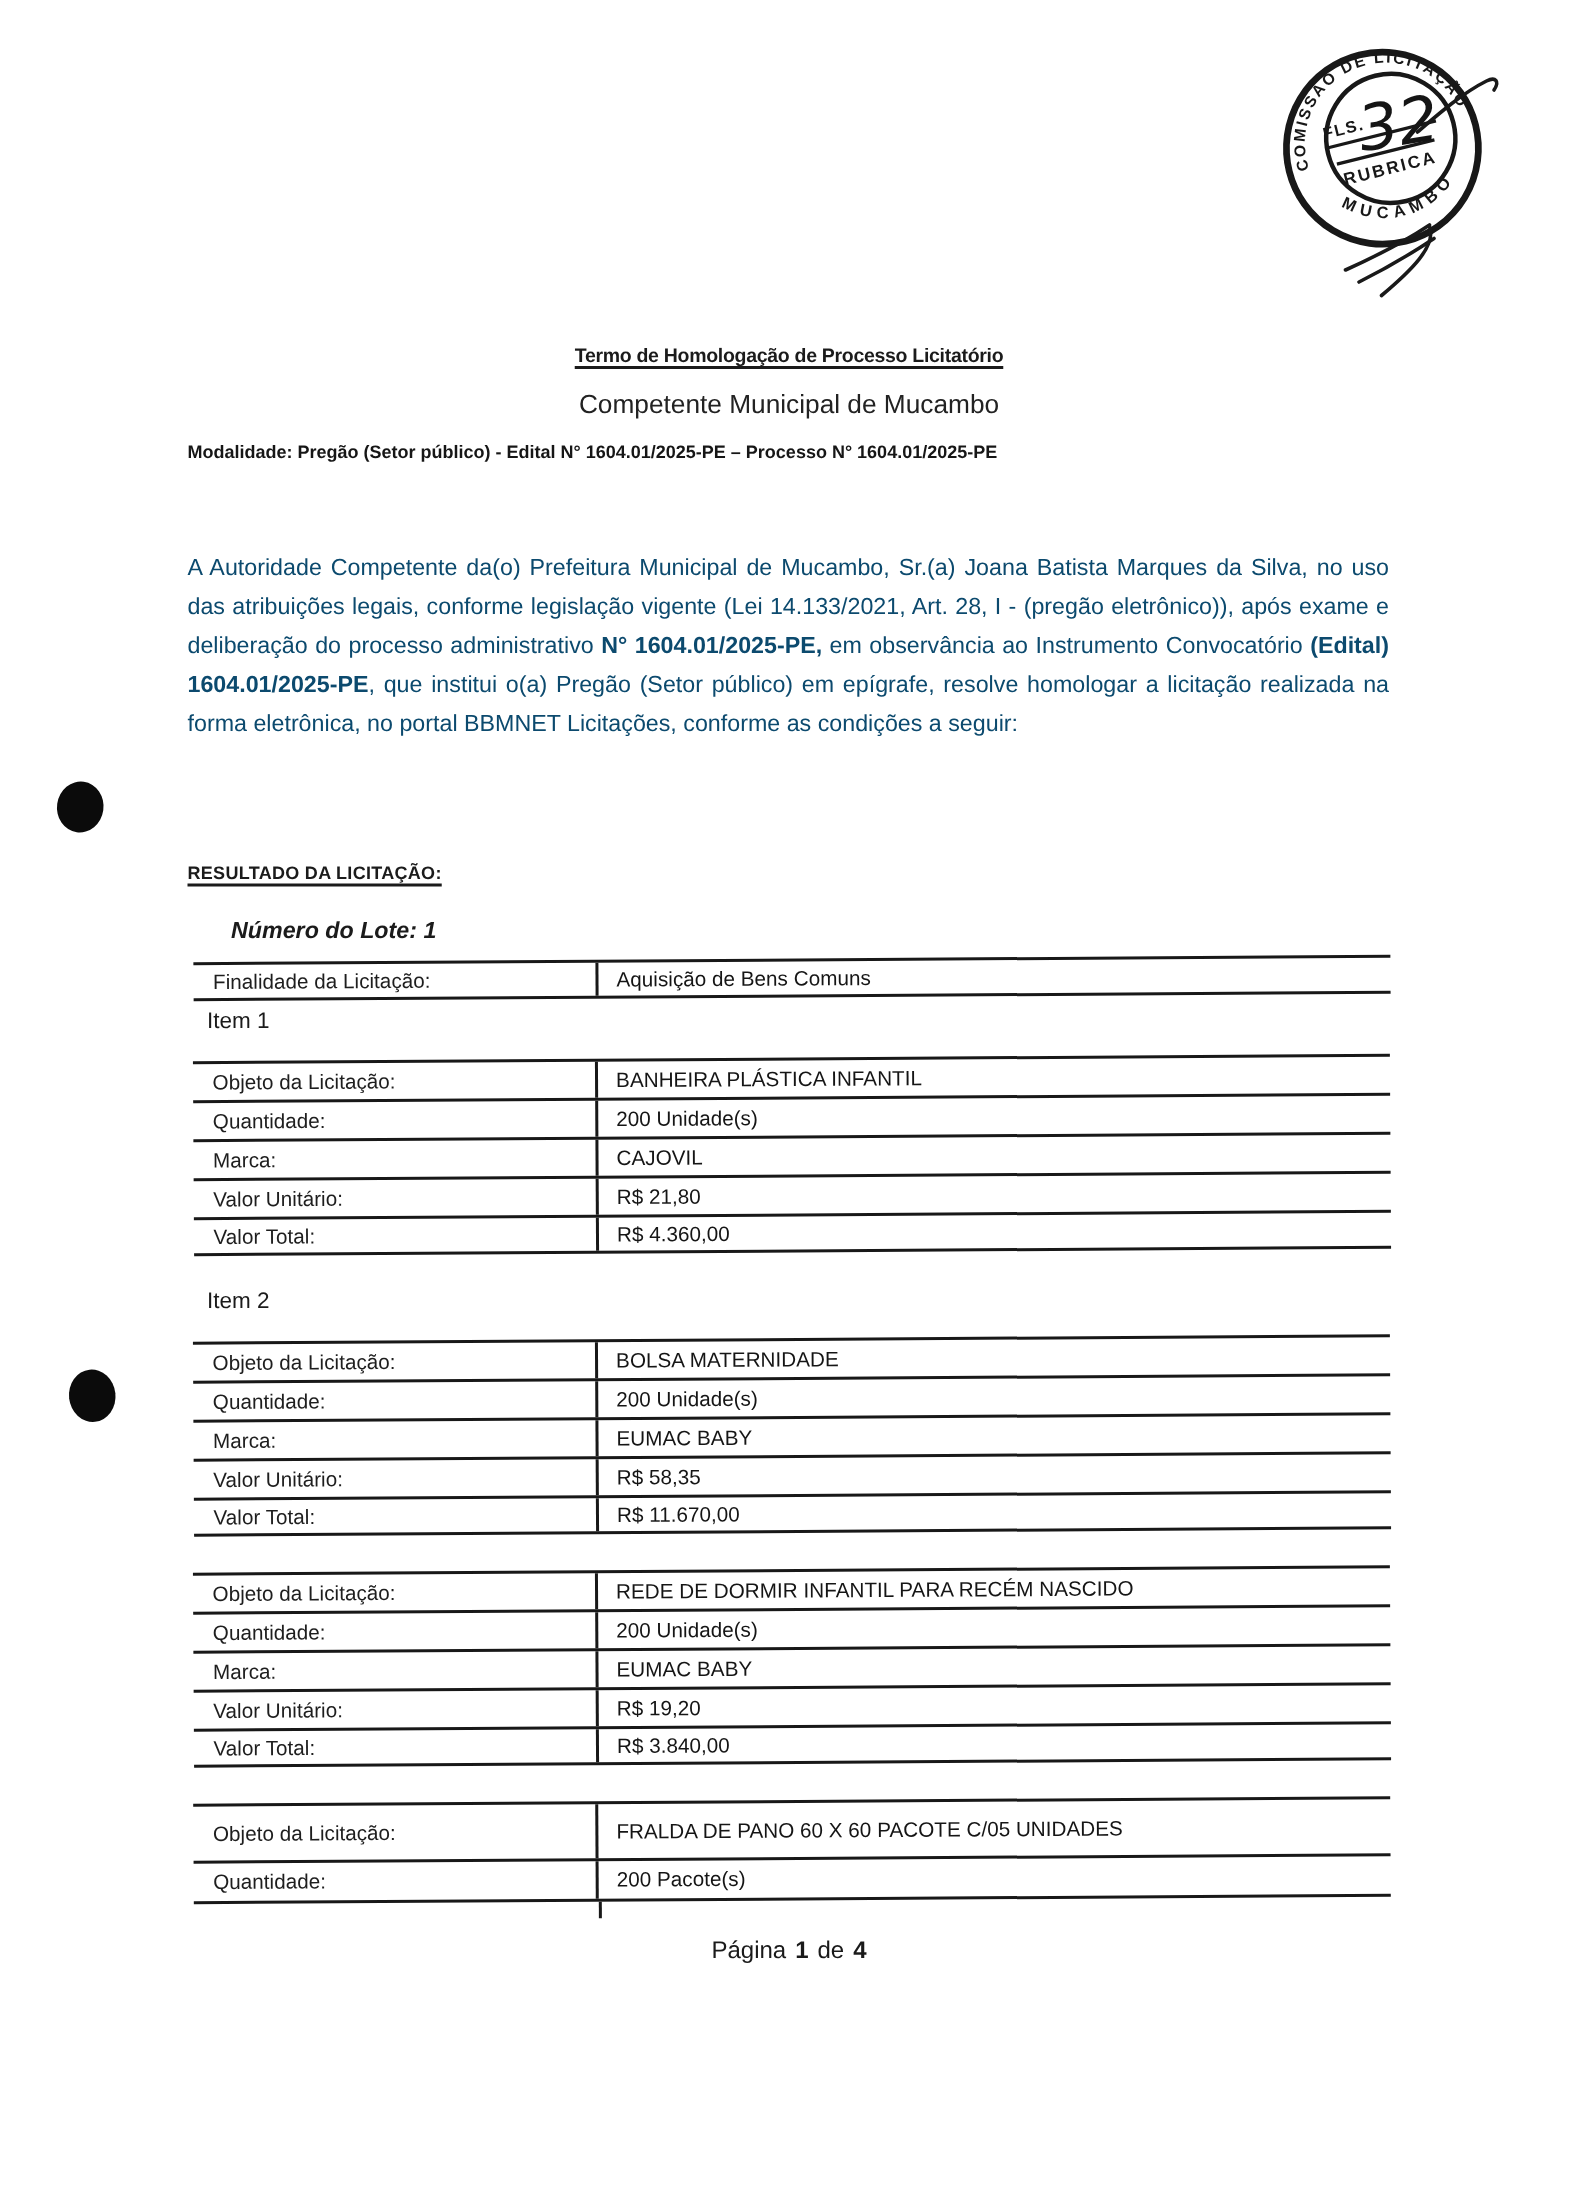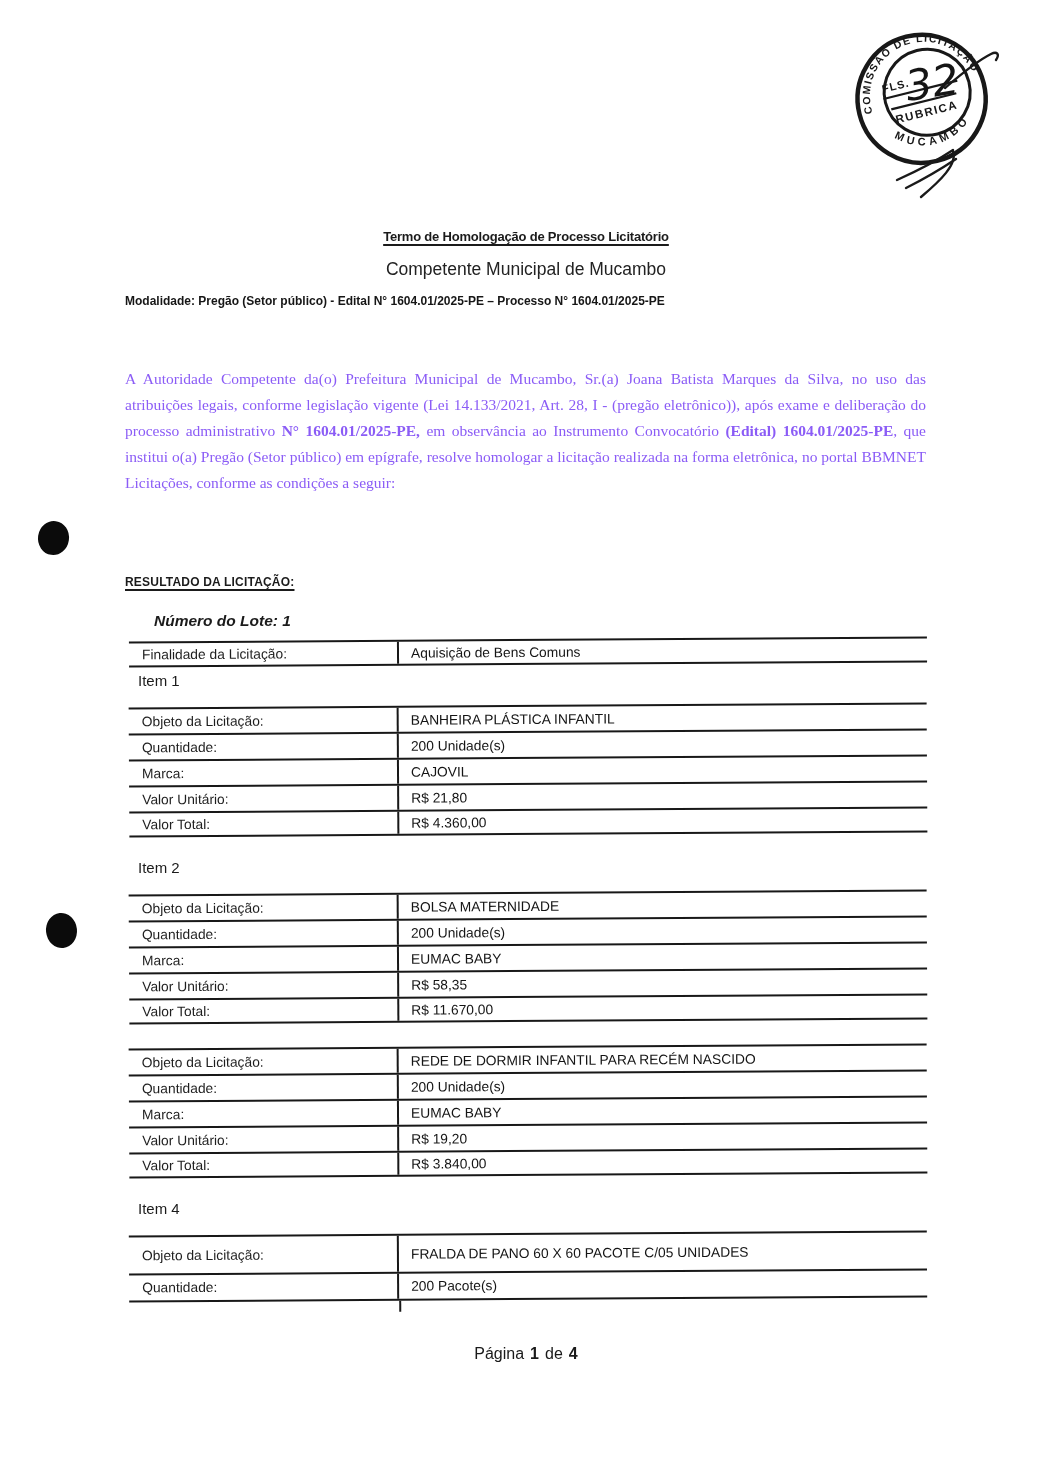--- a/index.html
+++ b/index.html
@@ -28,21 +28,21 @@
     font-size:17.5px; color:#222;
   }
   .doc-modality {
     position:absolute; left:125px; top:294px; width:802px; 
     font-size:12px; font-weight:bold; color:#161616;
   }
 
   
   .intro {
     position:absolute; left:125px; top:366px; width:801px;
-    font-size:15.5px; line-height:26px; text-align:justify; color:#8b5cf6;font-family:Liberation Serif, serif;
+    font-size:15.5px; line-height:26px; text-align:justify; color:#0c4a6e;
   }
   .intro .b { font-weight:bold; }
 
   
   .result { position:absolute; left:125px; top:575px; width:803px; }
   .result-title {
     font-size:12px; font-weight:bold; letter-spacing:0.2px;
     text-decoration:underline; text-decoration-thickness:2px; text-underline-offset:3px;
   }
   .lot-title {
@@ -71,21 +71,21 @@
   .item-table { margin-top:15px; }
   .item-table.tall .t-row:first-child { height:38px; }
   .item-table.tall .t-row:nth-child(2) { height:29px; }
   .item-table.tall::after {
     content:""; position:absolute; left:270px; top:100%; width:2.2px; height:11px;
     background:#181818;
   }
 
   
   .footer {
-    position:absolute; left:125px; top:1345px; width:802px; text-align:center;
+    position:absolute; left:125px; top:1292px; width:802px; text-align:center;
     font-size:16px; color:#1a1a1a;
   }
   .footer .b { font-weight:bold; }
   .footer span { margin:0 3px; }
 </style>
 </head>
 <body>
 
 <div class="page">
 
@@ -210,21 +210,20 @@
               <span class="t-label">Valor Unitário:</span>
               <span class="t-value">R$ 19,20</span>
             </div>
             <div class="t-row">
               <span class="t-label">Valor Total:</span>
               <span class="t-value">R$ 3.840,00</span>
             </div>
           </div>
         </div>
         <div class="item-section">
-          <div class="item-title">Item 4</div>
           <div class="doc-table item-table tall">
             <div class="t-row">
               <span class="t-label">Objeto da Licitação:</span>
               <span class="t-value">FRALDA DE PANO 60 X 60 PACOTE C/05 UNIDADES</span>
             </div>
             <div class="t-row">
               <span class="t-label">Quantidade:</span>
               <span class="t-value">200 Pacote(s)</span>
             </div>
           </div>

